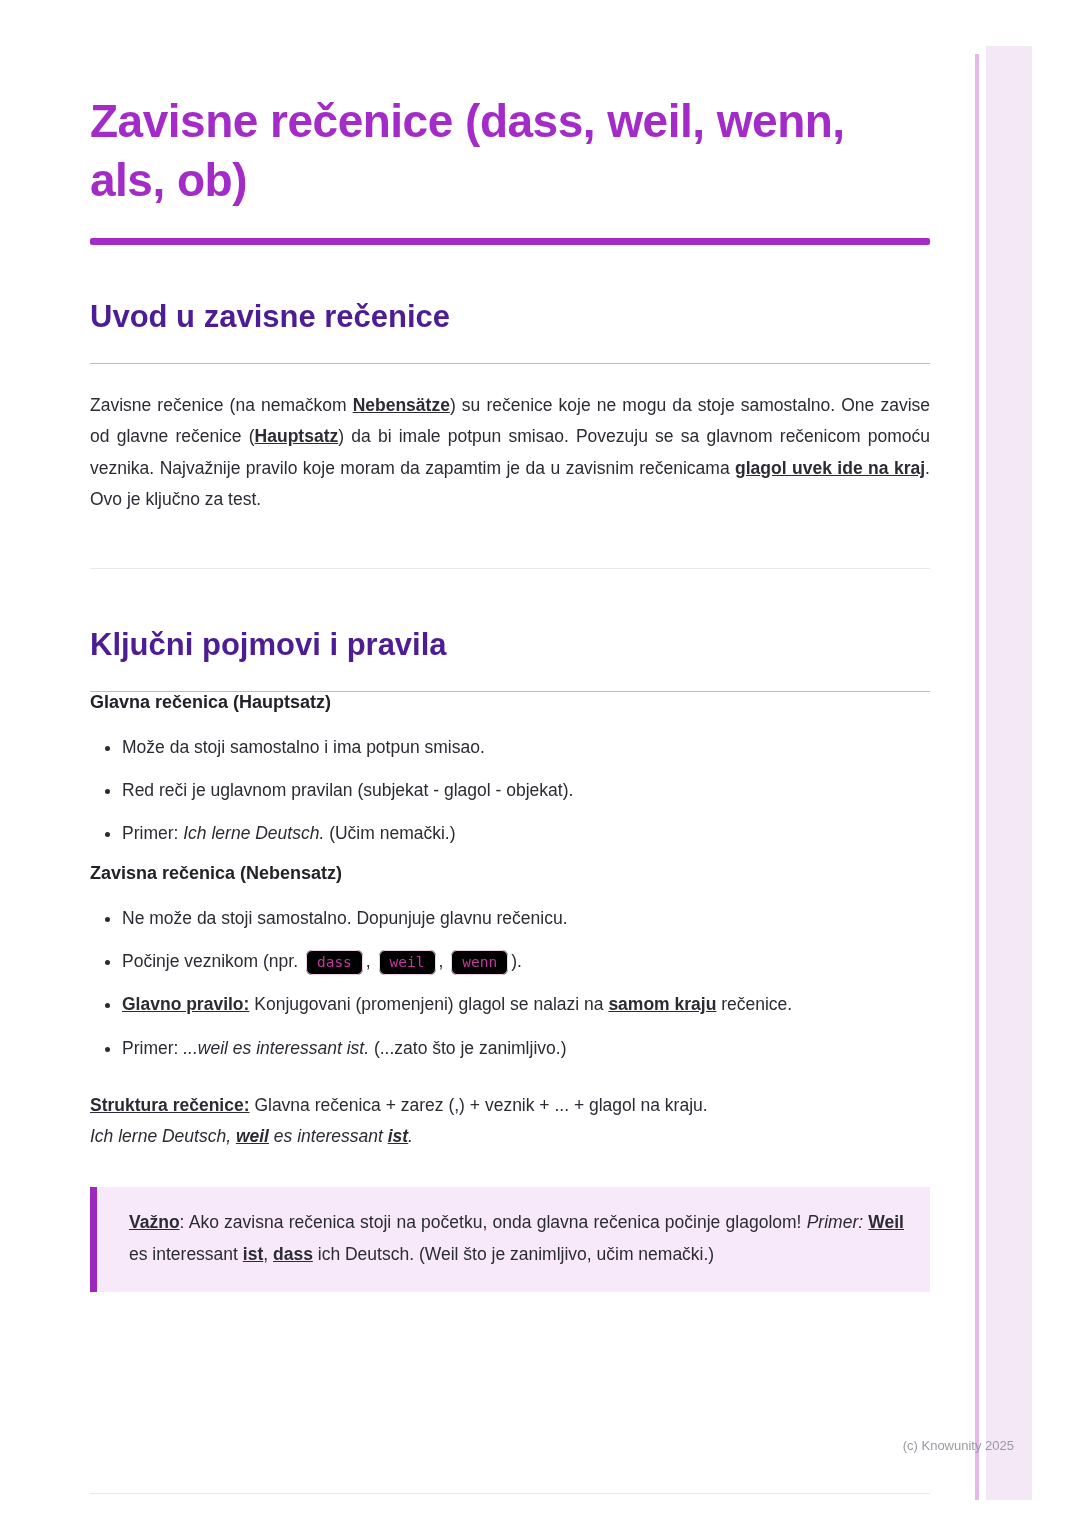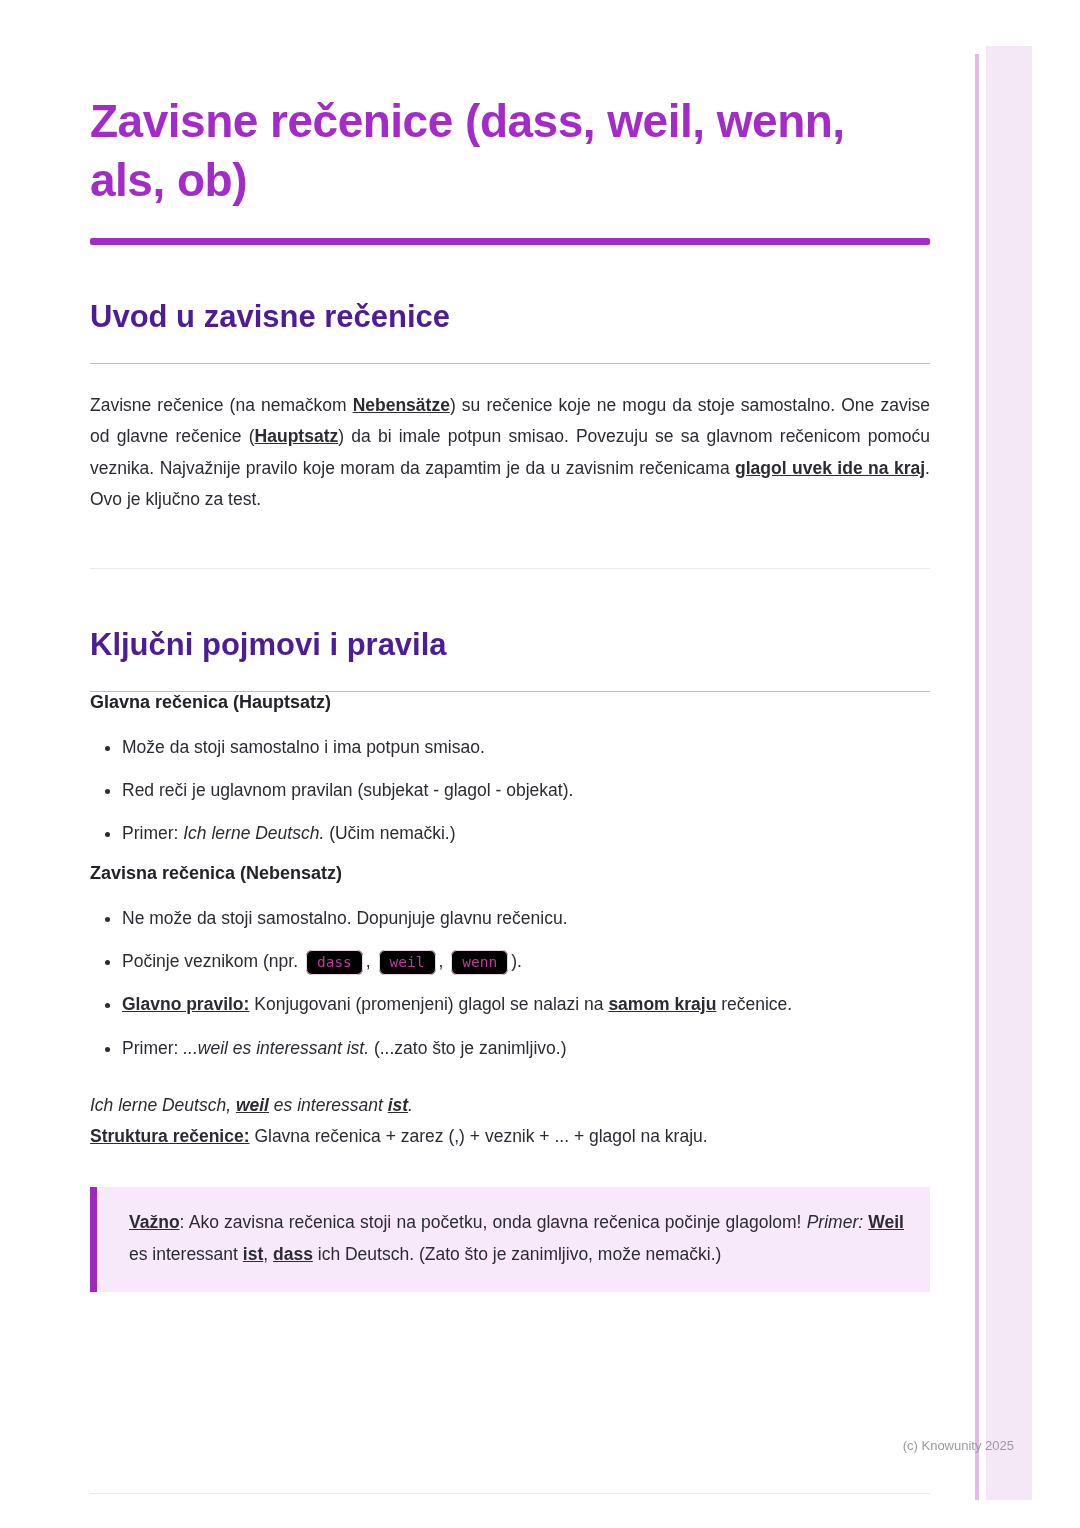--- a/index.html
+++ b/index.html
@@ -156,26 +156,26 @@
 
     <p class="subhead">Zavisna rečenica (Nebensatz)</p>
     <ul class="list">
       <li><span>Ne može da stoji samostalno. Dopunjuje glavnu rečenicu.</span></li>
       <li><span>Počinje veznikom (npr. </span><span class="chip">dass</span><span>, </span><span class="chip">weil</span><span>, </span><span class="chip">wenn</span><span>).</span></li>
       <li><span class="b">Glavno pravilo:</span><span> Konjugovani (promenjeni) glagol se nalazi na </span><span class="b">samom kraju</span><span> rečenice.</span></li>
       <li><span>Primer: </span><span class="i">...weil es interessant ist.</span><span> (...zato što je zanimljivo.)</span></li>
     </ul>
 
     <div class="structure">
+      <div><span class="b">Struktura rečenice:</span><span> Glavna rečenica + zarez (,) + veznik + ... + glagol na kraju.</span></div>
       <div><span class="i">Ich lerne Deutsch, </span><span class="b i">weil</span><span class="i"> es interessant </span><span class="b i">ist</span><span class="i">.</span></div>
-      <div><span class="b">Struktura rečenice:</span><span> Glavna rečenica + zarez (,) + veznik + ... + glagol na kraju.</span></div>
     </div>
 
     <div class="callout">
-      <p><span class="b">Važno</span><span>: Ako zavisna rečenica stoji na početku, onda glavna rečenica počinje glagolom! </span><span class="i">Primer:</span><span> </span><span class="b">Weil</span><span> es interessant </span><span class="b">ist</span><span>, </span><span class="b">dass</span><span> ich Deutsch. (Zato što je zanimljivo, može nemački.)</span></p>
+      <p><span class="b">Važno</span><span>: Ako zavisna rečenica stoji na početku, onda glavna rečenica počinje glagolom! </span><span class="i">Primer:</span><span> </span><span class="b">Weil</span><span> es interessant </span><span class="b">ist</span><span>, </span><span class="b">dass</span><span> ich Deutsch. (Weil što je zanimljivo, učim nemački.)</span></p>
     </div>
   </section>
 
 </div>
 
 <div class="side-line"></div>
 <div class="side-strip"></div>
 <div class="footer">(c) Knowunity 2025</div>
 <div class="bottom-divider"></div>
 

